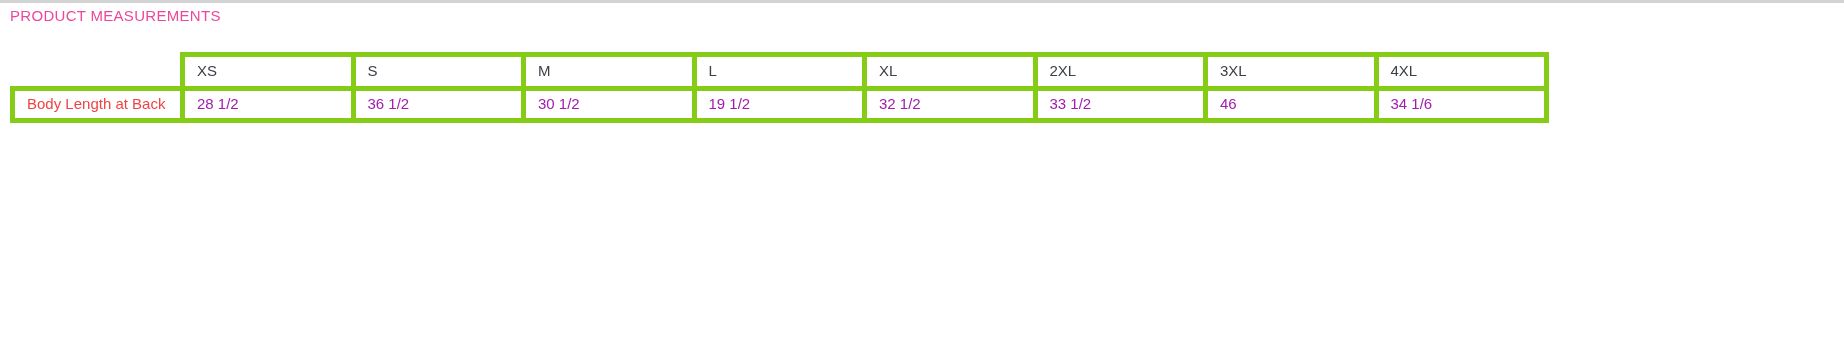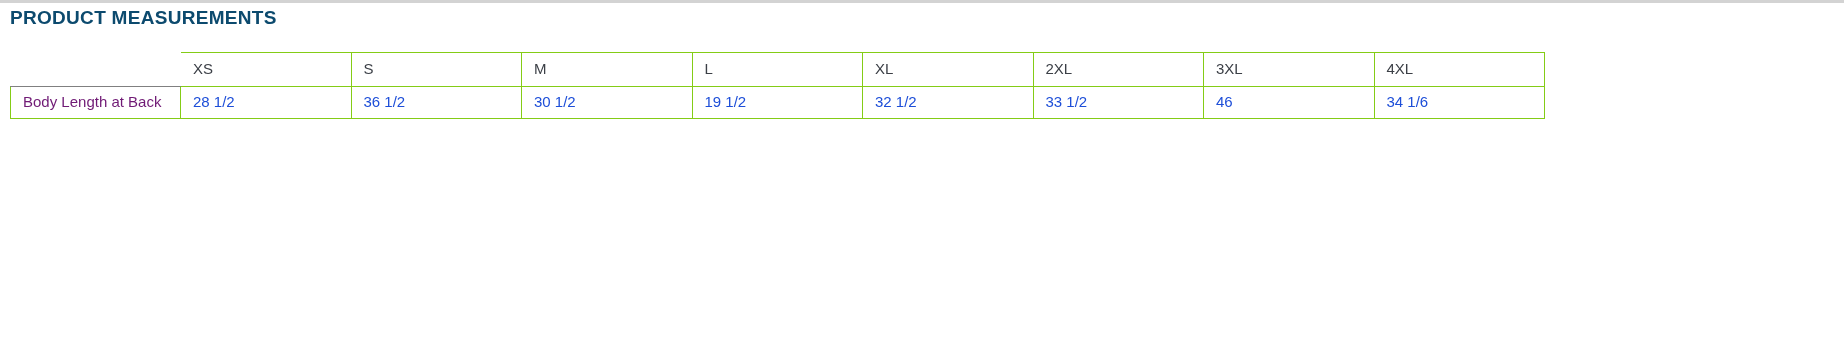--- a/index.html
+++ b/index.html
@@ -26,45 +26,45 @@
     left: 0;
     top: 0;
     width: 1844px;
     height: 3px;
     background: #d3d3d3;
   }
   .section-title {
     position: absolute;
     left: 10px;
     top: 7px;
-    font-size: 19px;
-    font-weight: bold;
+    font-size: 15px;
+    font-weight: normal;
     letter-spacing: 0.3px;
-    color: #0c4a6e;
+    color: #ec4899;
     text-transform: uppercase;
     white-space: nowrap;
   }
   .table-wrap {
     position: absolute;
     left: 10px;
     top: 52px;
     width: 1534px;
   }
   table.measure {
     border-collapse: collapse;
     table-layout: fixed;
     width: 1534px;
     background: #ffffff;
   }
   table.measure col.label-col { width: 170px; }
   table.measure col.size-col  { width: 170.5px; }
 
   table.measure th,
   table.measure td {
-    border: 1px solid #84cc16;
+    border: 5px solid #84cc16;
     padding: 0 12px;
     text-align: left;
     vertical-align: middle;
     font-weight: normal;
     font-size: 15px;
     line-height: 1.35;
     box-sizing: border-box;
   }
   
   thead th.size-head {
@@ -74,26 +74,26 @@
   }
   thead th.corner {
     border-top: 1px solid transparent;
     border-left: 1px solid transparent;
     border-right: 1px solid transparent;
     border-bottom: 1px solid #808080;
     background: #ffffff;
   }
   
   tbody th.row-label {
-    color: #701a75;
+    color: #ef4444;
     font-size: 15px;
     height: 32px;
   }
   tbody td.value {
-    color: #1d4ed8;
+    color: #a21caf;
     font-size: 15px;
     height: 32px;
   }
   tbody tr.tall th.row-label,
   tbody tr.tall td.value {
     height: 56px;
   }
 </style>
 </head>
 <body>

